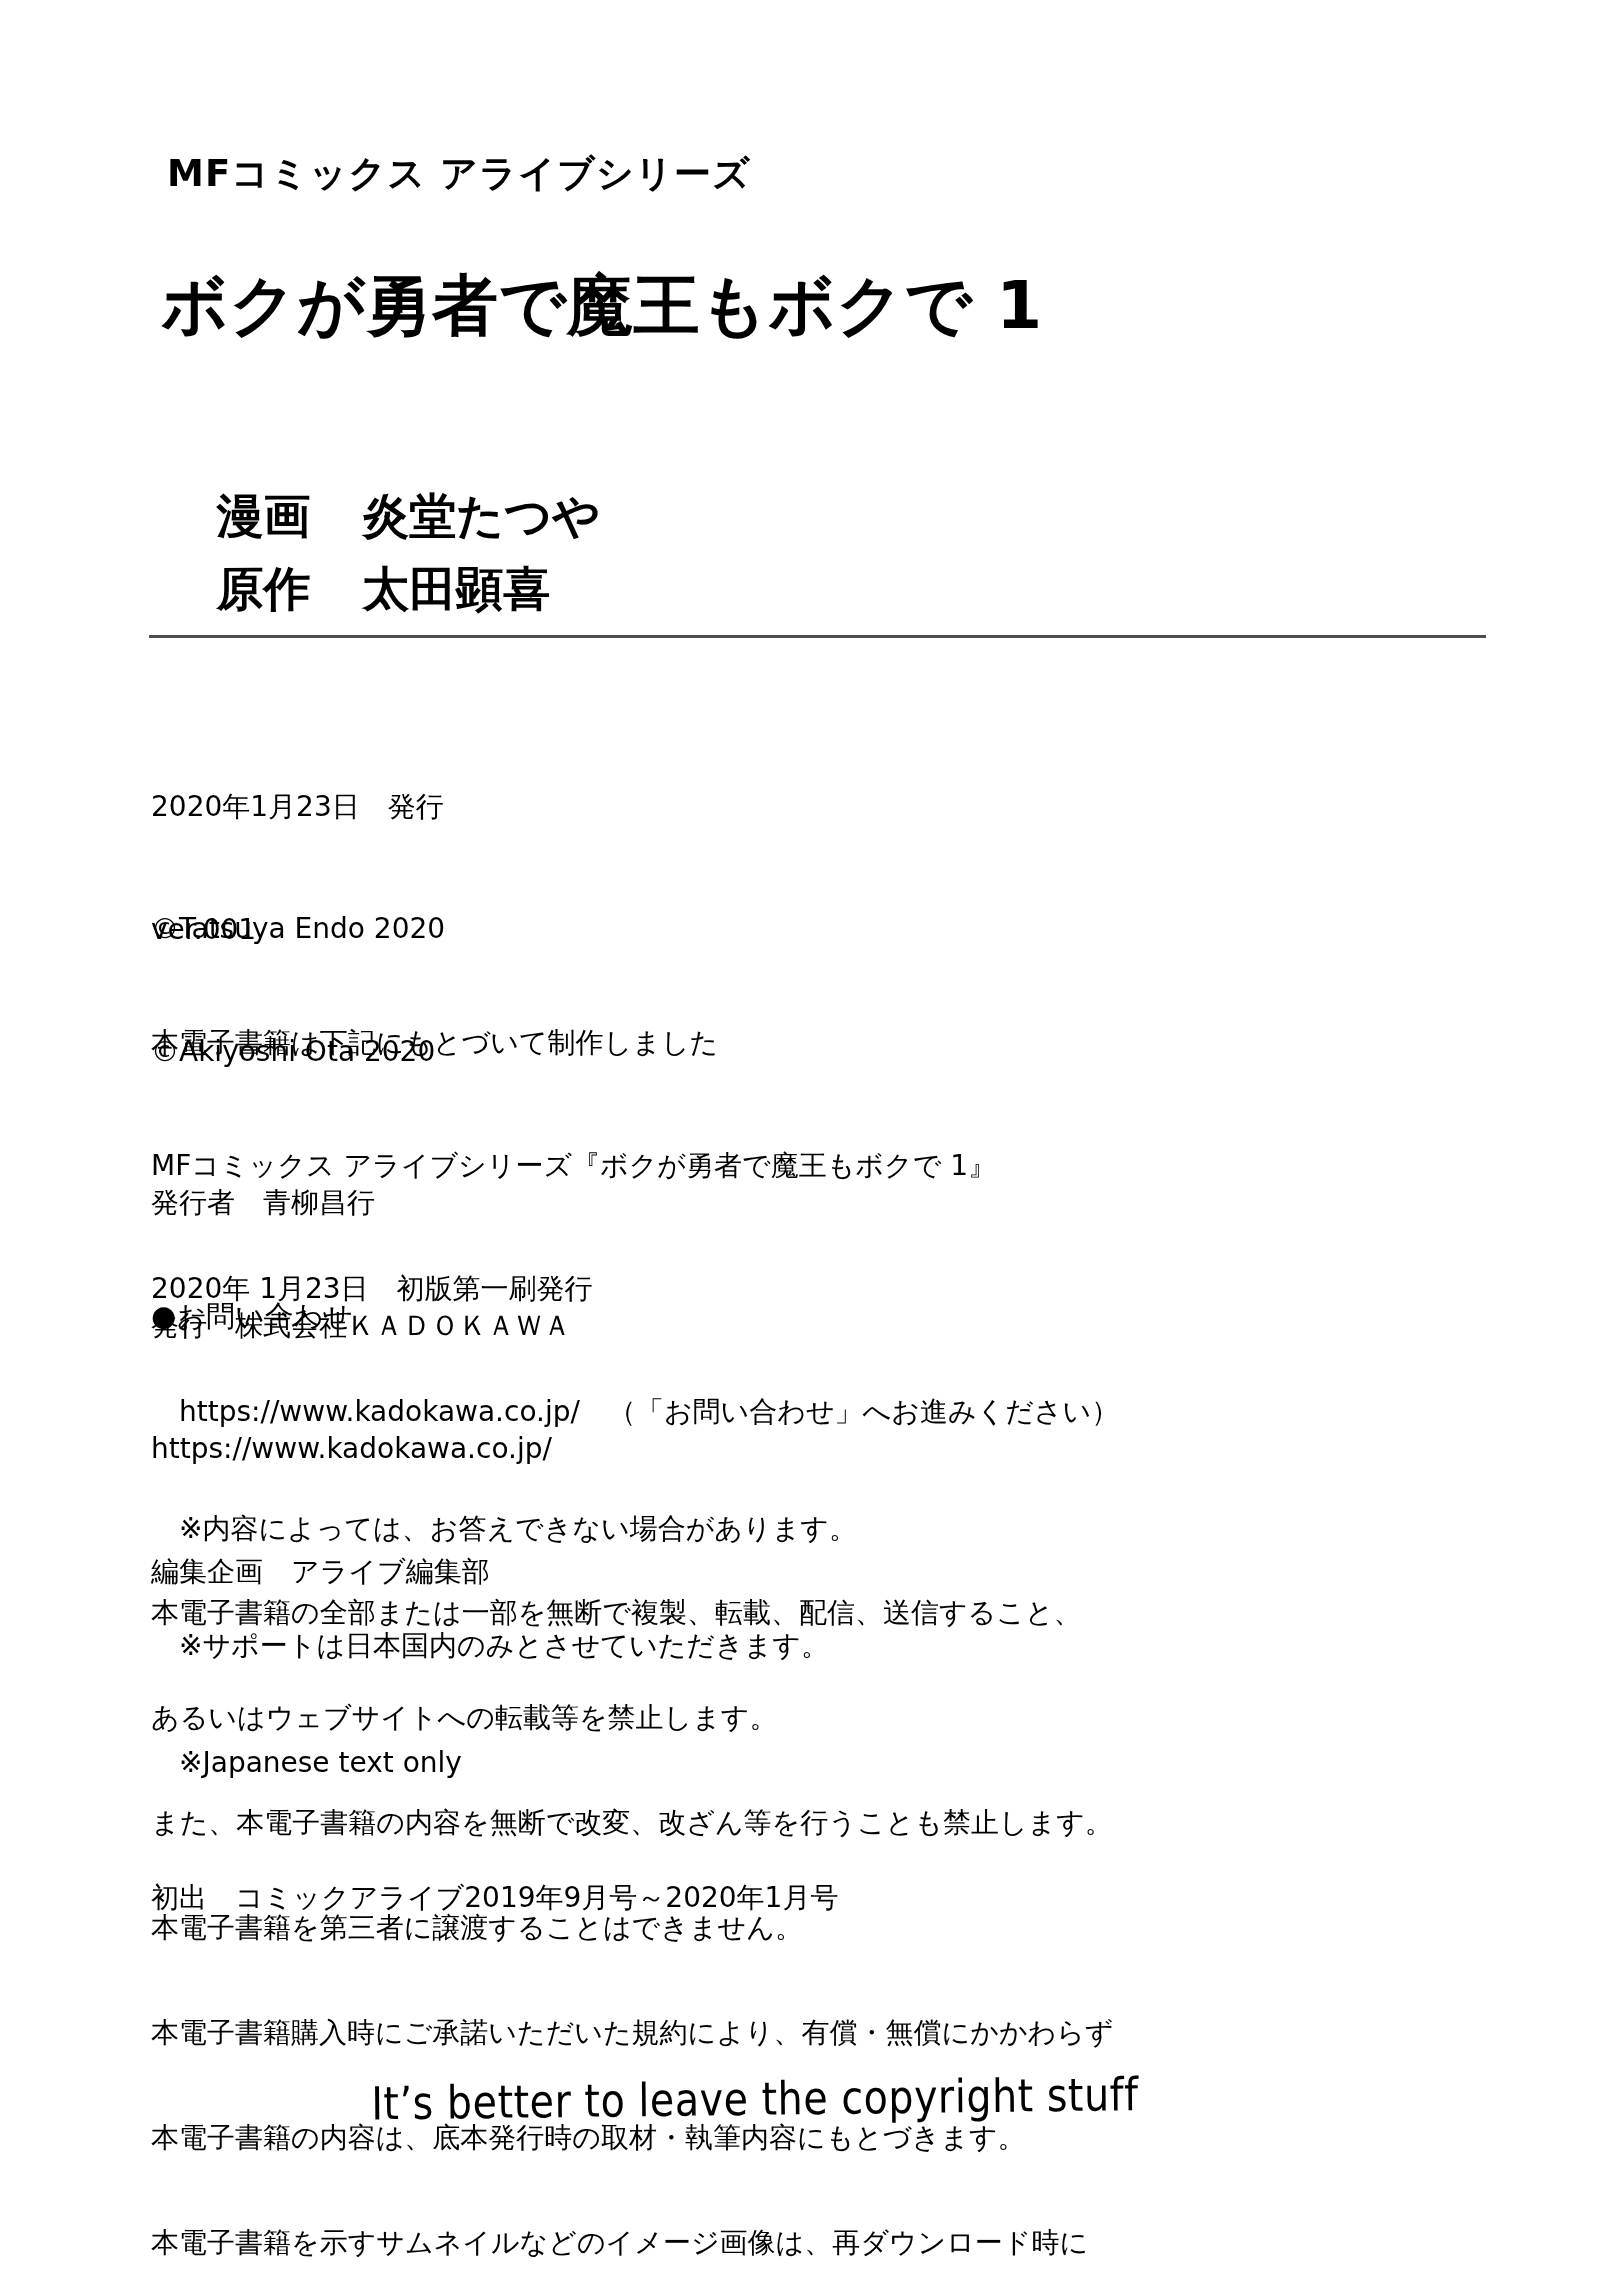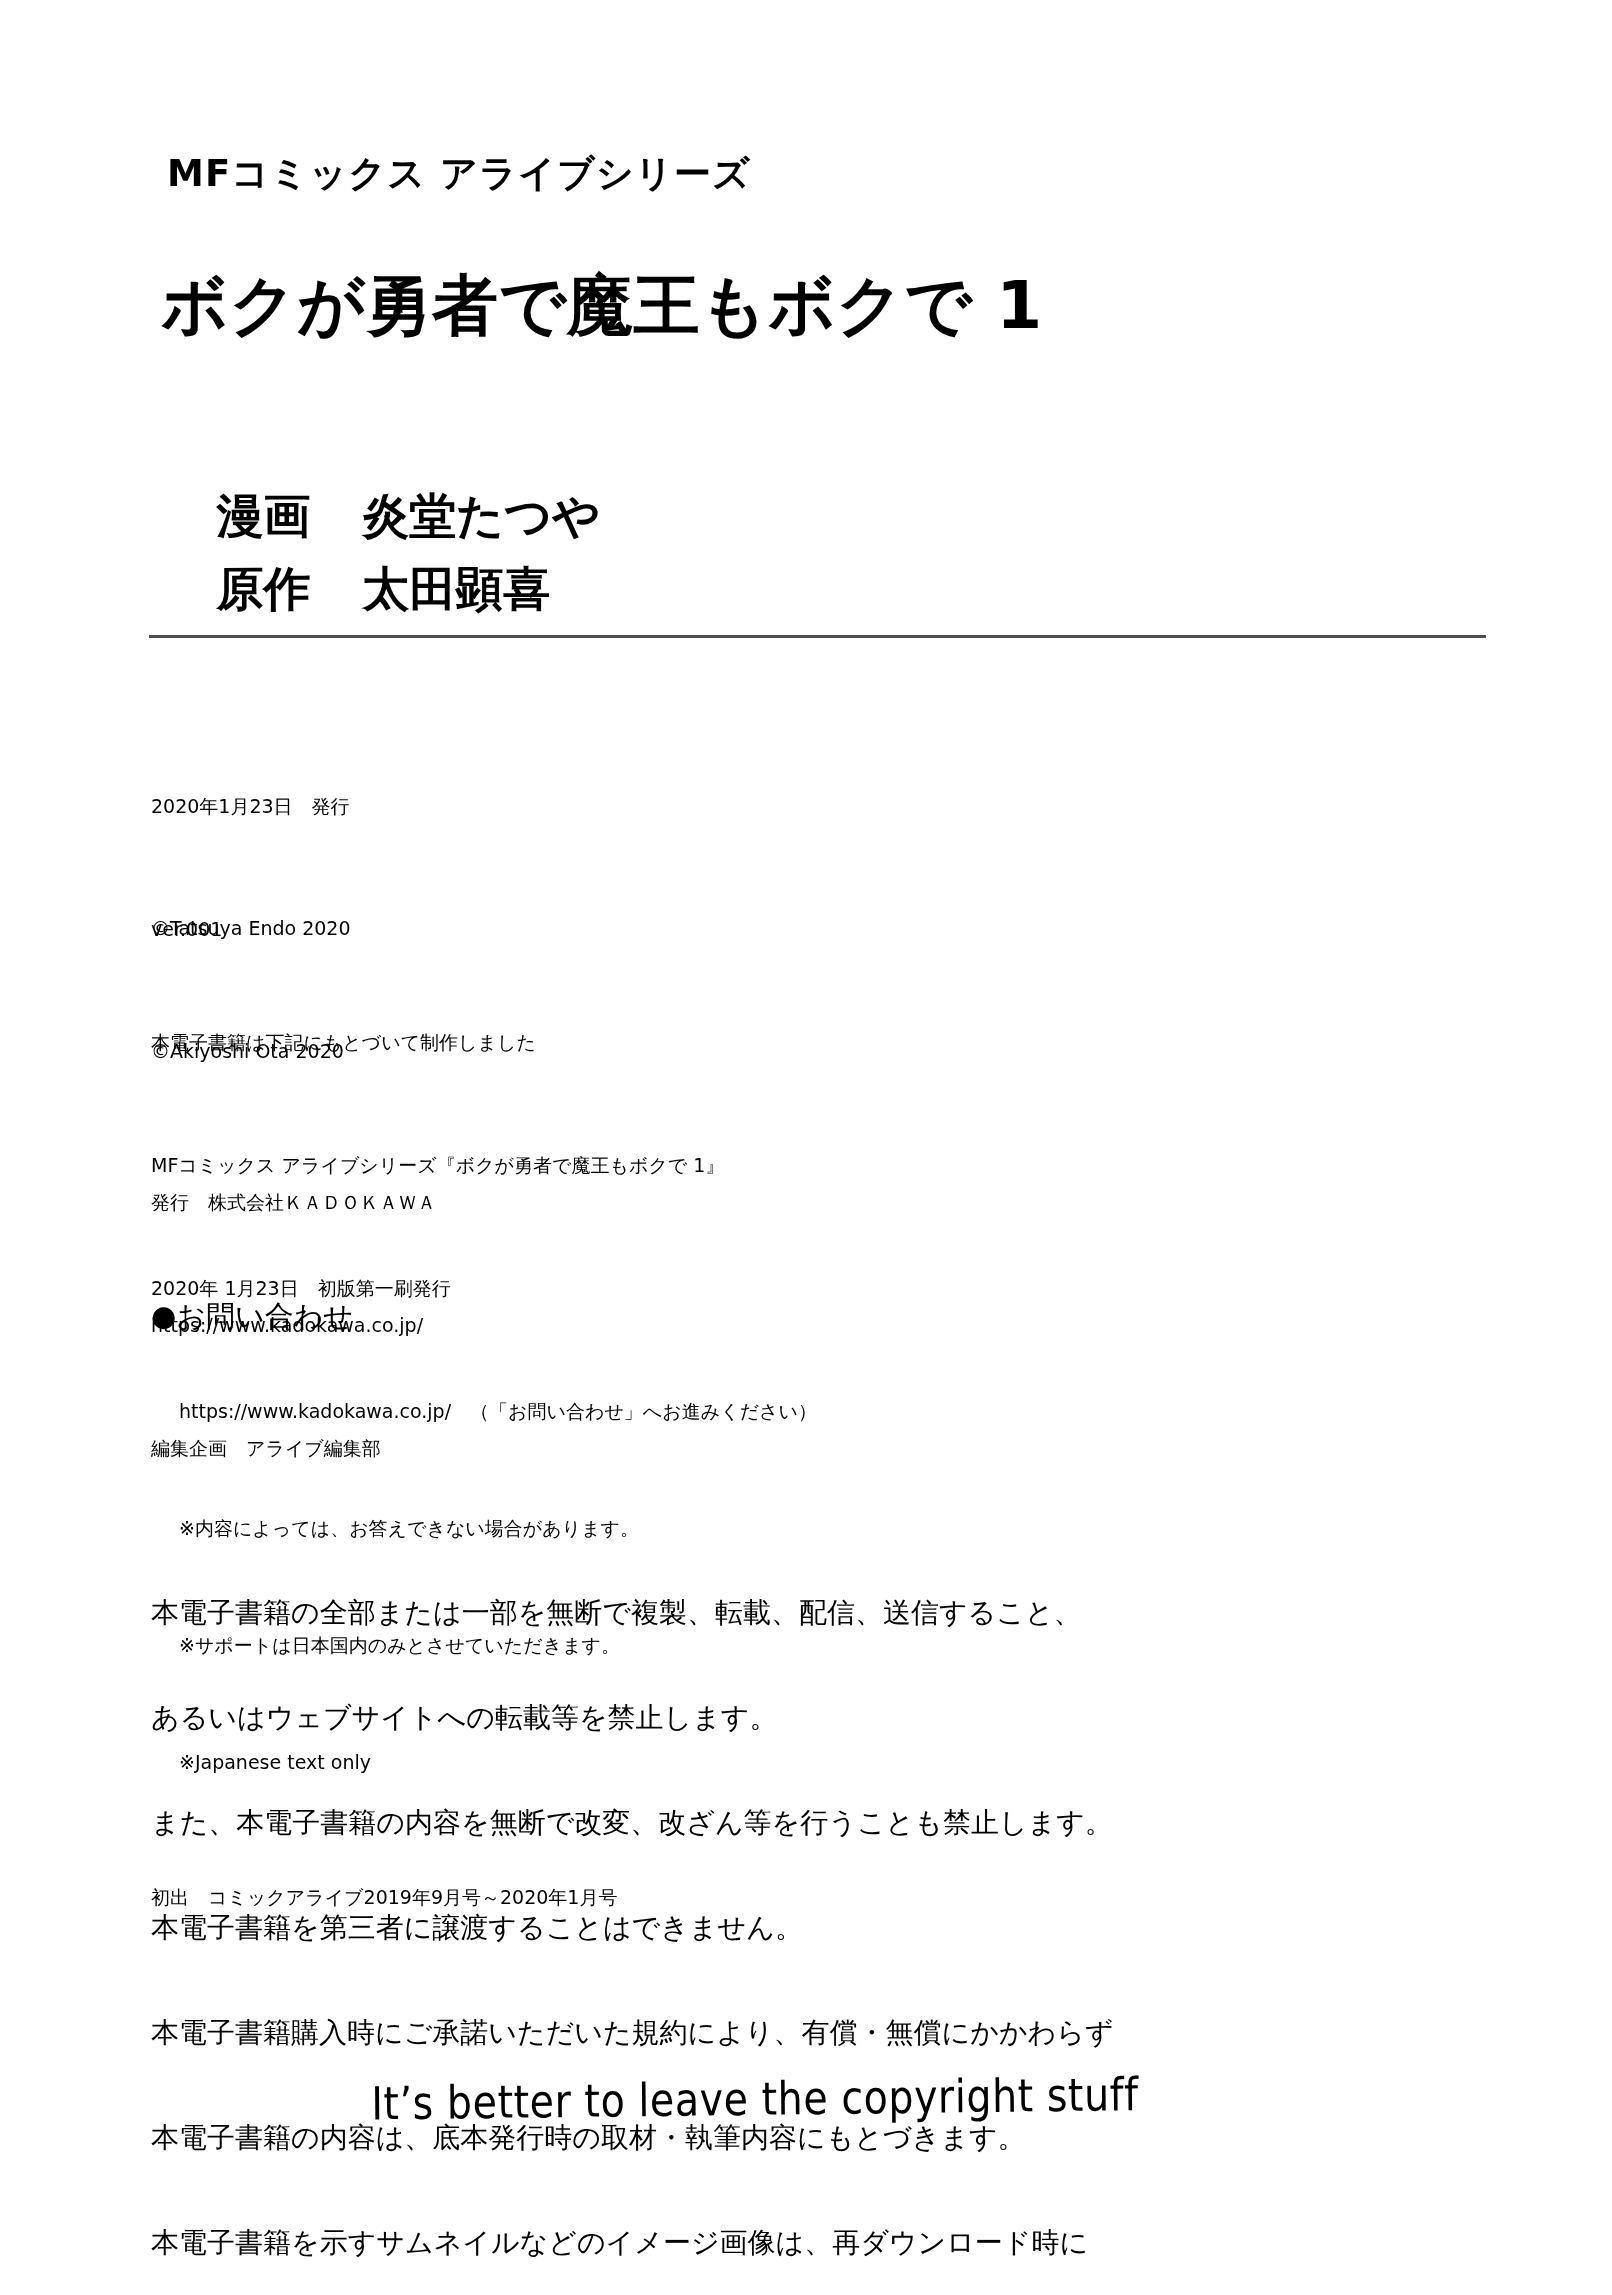--- a/index.html
+++ b/index.html
@@ -43,21 +43,21 @@
 
   .rule {
     position: absolute;
     left: 149px;
     top: 635px;
     width: 1337px;
     height: 2.8px;
     background: #4d4d4d;
   }
 
-  .body-block { font-size: 19px; line-height: 41px; font-weight: 400; }
+  .body-block { font-size: 28px; line-height: 41px; font-weight: 400; }
   .pub-block        { top: 704px; }
   .copyright-block  { top: 826px; }
   .source-block     { top: 940px; }
   .publisher-block  { top: 1100px; }
   .contact-heading  { top: 1296px; font-size: 29px; line-height: 41px; }
   .contact-block    { top: 1314px; line-height: 39px; margin-left: 28px; }
   .legal-block      { top: 1525px; line-height: 35px; font-size: 28px; }
   .first-appearance { top: 1877px; }
 
   .handwritten-note {
@@ -101,20 +101,21 @@
     <div class="line">©Akiyoshi Ota 2020</div>
   </div>
 
   <div class="abs body-block source-block">
     <div class="line">本電子書籍は下記にもとづいて制作しました</div>
     <div class="line">MFコミックス アライブシリーズ『ボクが勇者で魔王もボクで 1』</div>
     <div class="line">2020年 1月23日　初版第一刷発行</div>
   </div>
 
   <div class="abs body-block publisher-block">
+    <div class="line">発行者　青柳昌行</div>
     <div class="line">発行　株式会社ＫＡＤＯＫＡＷＡ</div>
     <div class="line">https://www.kadokawa.co.jp/</div>
     <div class="line">編集企画　アライブ編集部</div>
   </div>
 
   <div class="abs body-block contact-heading">●お問い合わせ</div>
 
   <div class="abs body-block contact-block">
     <div class="line">https://www.kadokawa.co.jp/　（「お問い合わせ」へお進みください）</div>
     <div class="line">※内容によっては、お答えできない場合があります。</div>

